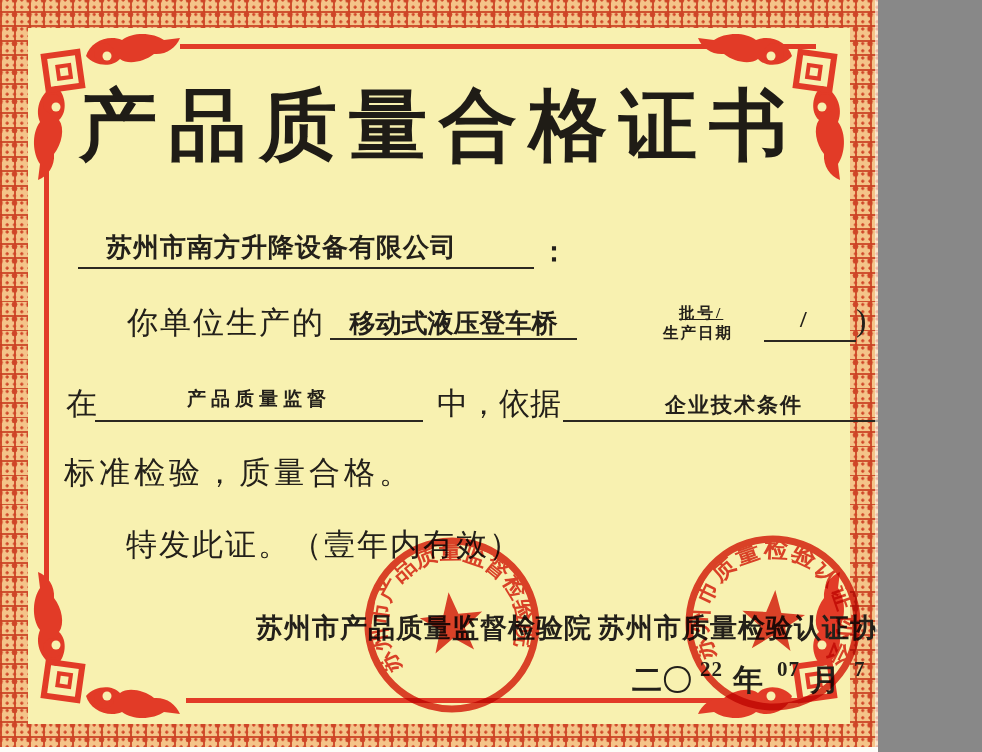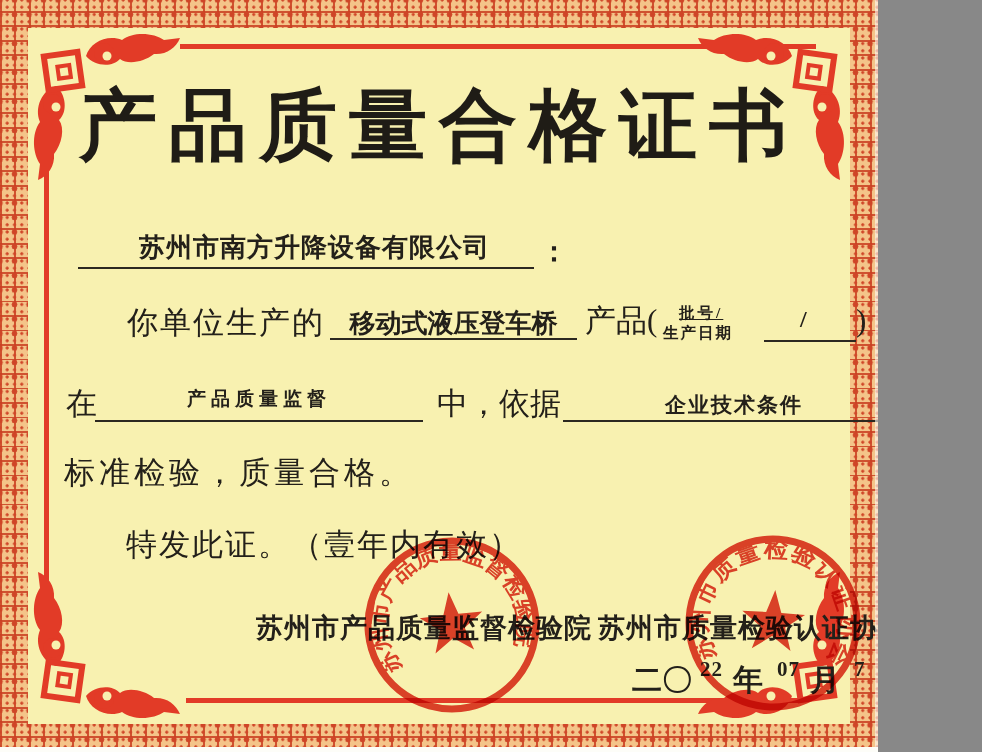--- a/index.html
+++ b/index.html
@@ -37,21 +37,21 @@
   .title{left:0;right:0;top:74px;text-align:center;font-size:78px;font-weight:bold;letter-spacing:12px;color:#1f1c16;}
   .serial{left:616px;top:190px;font-size:22px;font-weight:bold;letter-spacing:2px;}
   .serial span{display:inline-block;}
   .ser-year{margin-left:28px;}
   .ser-di{margin-left:20px;}
   .ser-num{margin-left:22px;}
   .ser-hao{margin-left:4px;}
 
   .uline{position:absolute;height:2px;background:#2c2820;}
   .u-company{left:78px;top:267px;width:456px;}
-  .company{left:106px;top:230px;font-size:26px;font-weight:bold;letter-spacing:1px;margin-left:33px;}
+  .company{left:106px;top:230px;font-size:26px;font-weight:bold;letter-spacing:1px;}
   .company-colon{left:540px;top:233px;font-size:28px;font-weight:bold;}
 
   .tpl{font-size:31px;font-weight:normal;}
   .fill{font-weight:bold;}
 
   .l2-prefix{left:127px;top:302px;letter-spacing:2px;}
   .u-product{left:330px;top:338px;width:247px;}
   .l2-product{left:330px;top:306px;width:247px;text-align:center;font-size:26px;}
   .l2-mid{left:585px;top:300px;}
   .batch-stack{position:absolute;left:663px;top:303px;font-size:15.5px;font-weight:bold;line-height:20px;}
@@ -125,21 +125,20 @@
   <div class="t title">产品质量合格证书</div>
 
 
   <div class="t company">苏州市南方升降设备有限公司</div>
   <div class="uline u-company"></div>
   <div class="t company-colon">：</div>
 
   <div class="t tpl l2-prefix">你单位生产的</div>
   <div class="uline u-product"></div>
   <div class="t fill l2-product">移动式液压登车桥</div>
-  <div class="t tpl l2-mid">产品(</div>
   <div class="batch-stack">
     <div class="b1">批号/</div>
     <div class="b2">生产日期</div>
   </div>
   <div class="uline u-batch"></div>
   <div class="t fill l2-slash">/</div>
   <div class="t tpl l2-suffix">)，</div>
 
   <div class="t tpl l3-prefix">在</div>
   <div class="uline u-inspect"></div>

